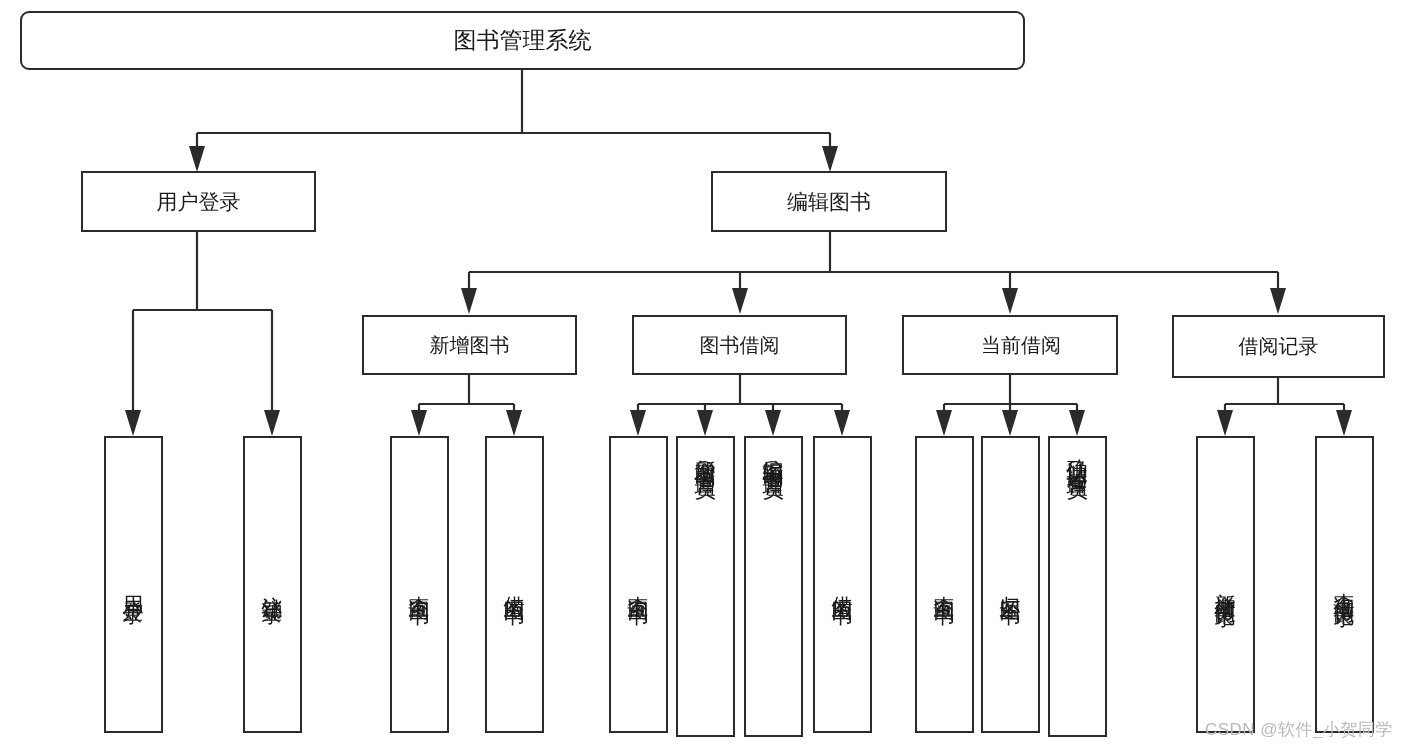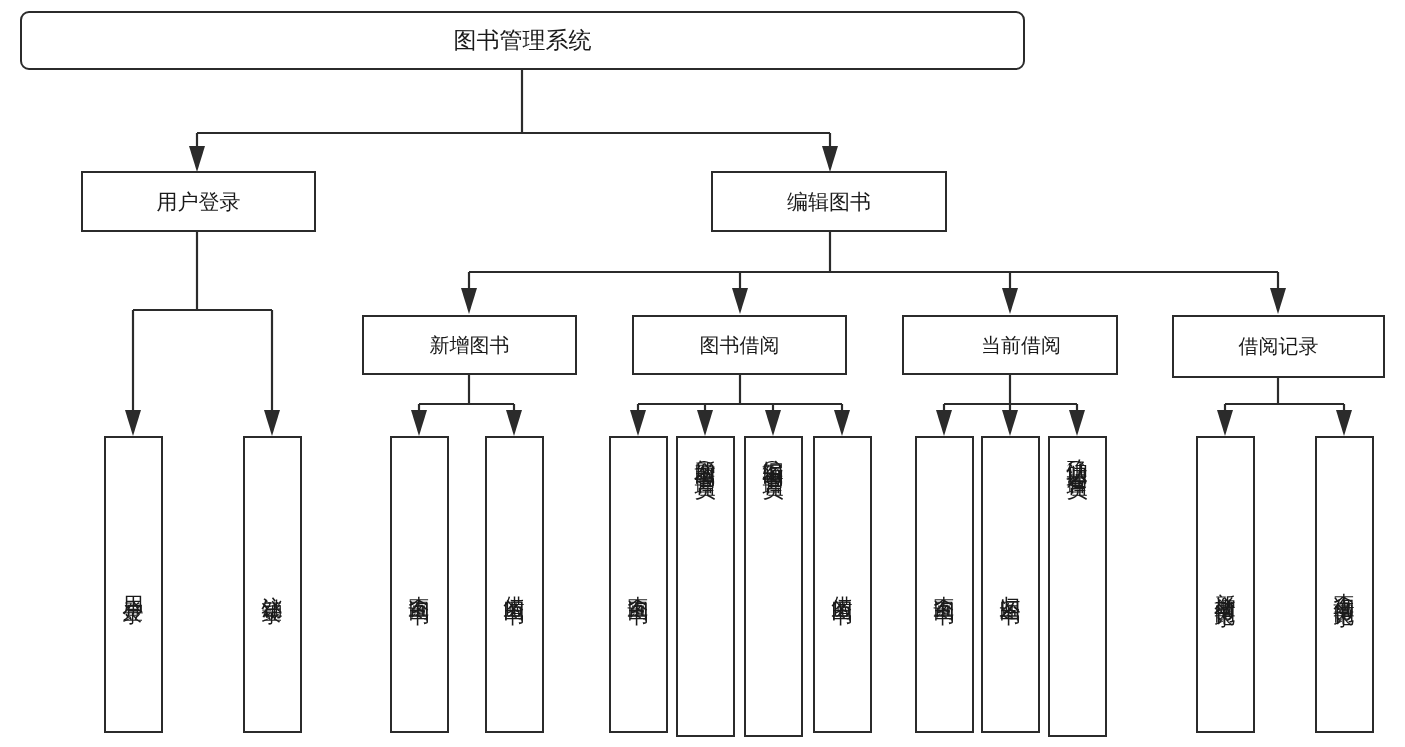--- a/index.html
+++ b/index.html
@@ -185,14 +185,15 @@
   <div class="node leaf" style="left:915px; top:436px; width:59px; height:297px;">查询图书</div>
 
   <div class="node leaf" style="left:981px; top:436px; width:59px; height:297px;">归还图书</div>
 
   <div class="node leaf topalign" style="left:1048px; top:436px; width:59px; height:301px;">确认归还（管理员）</div>
 
   <div class="node leaf" style="left:1196px; top:436px; width:59px; height:297px;">新增借阅记录</div>
 
   <div class="node leaf" style="left:1315px; top:436px; width:59px; height:297px;">查询借阅记录</div>
 
+  <div id="watermark">CSDN @软件_小贺同学</div>
 
 </div>
 
 </body></html>

